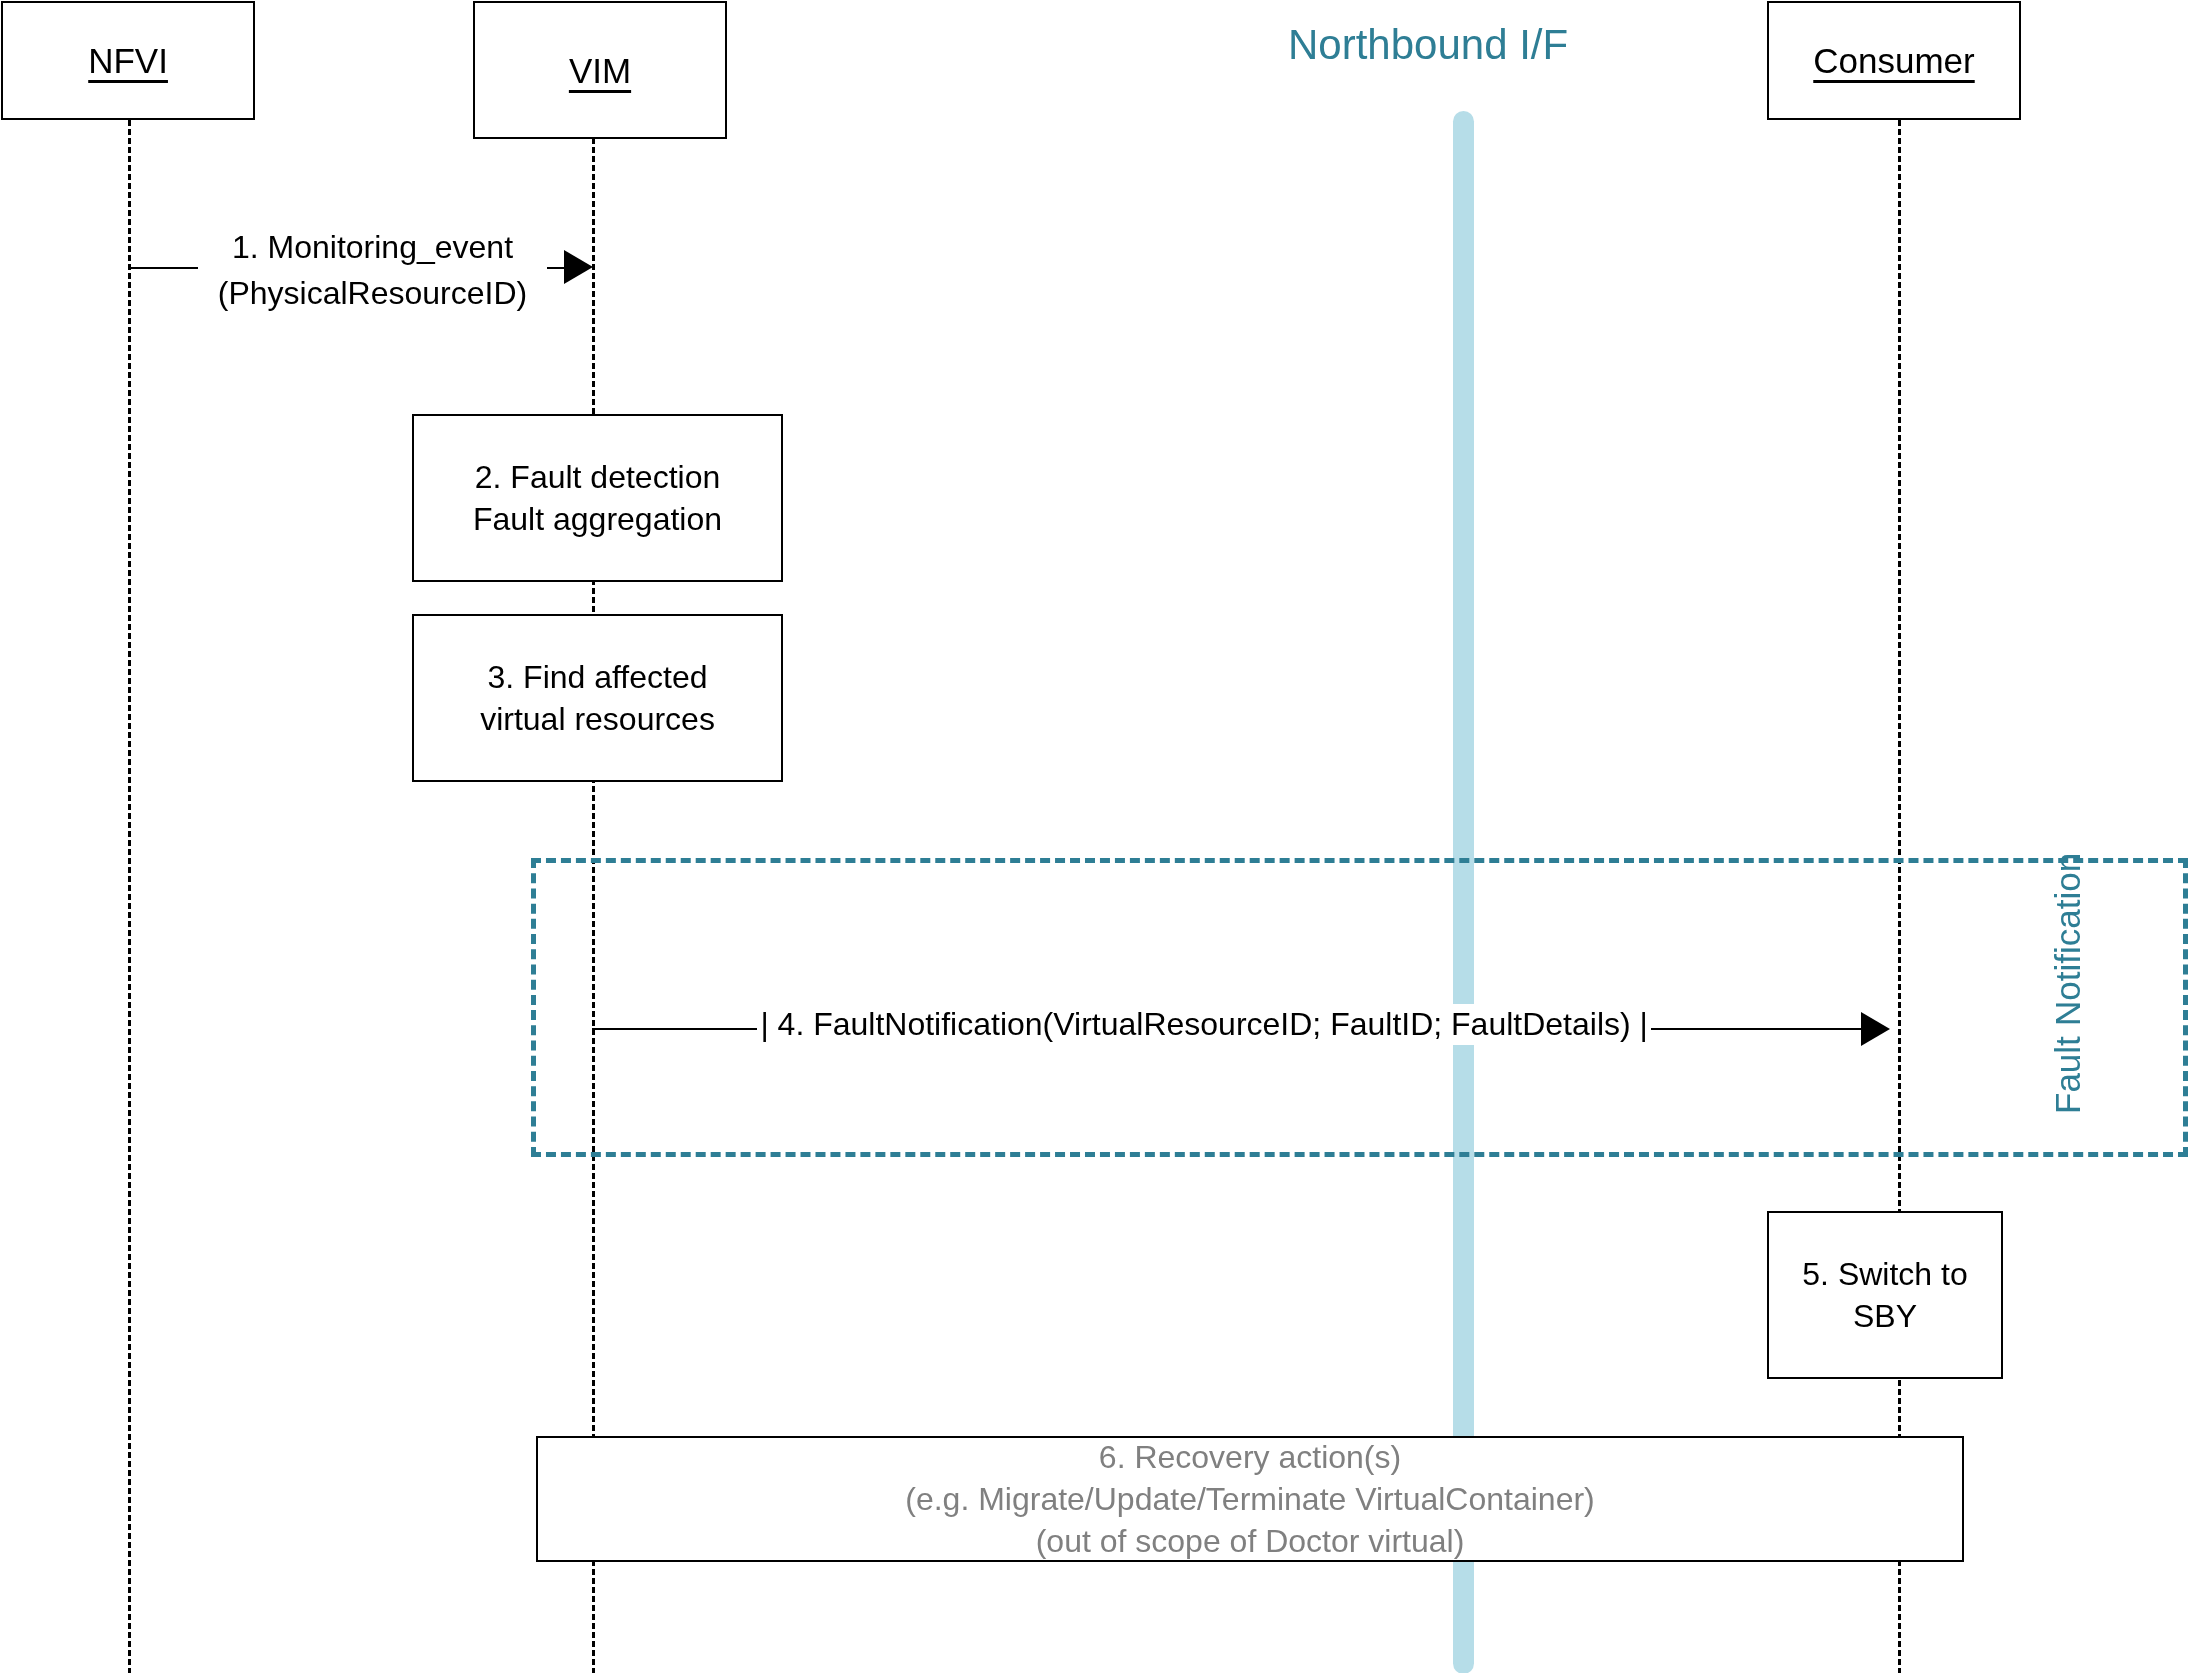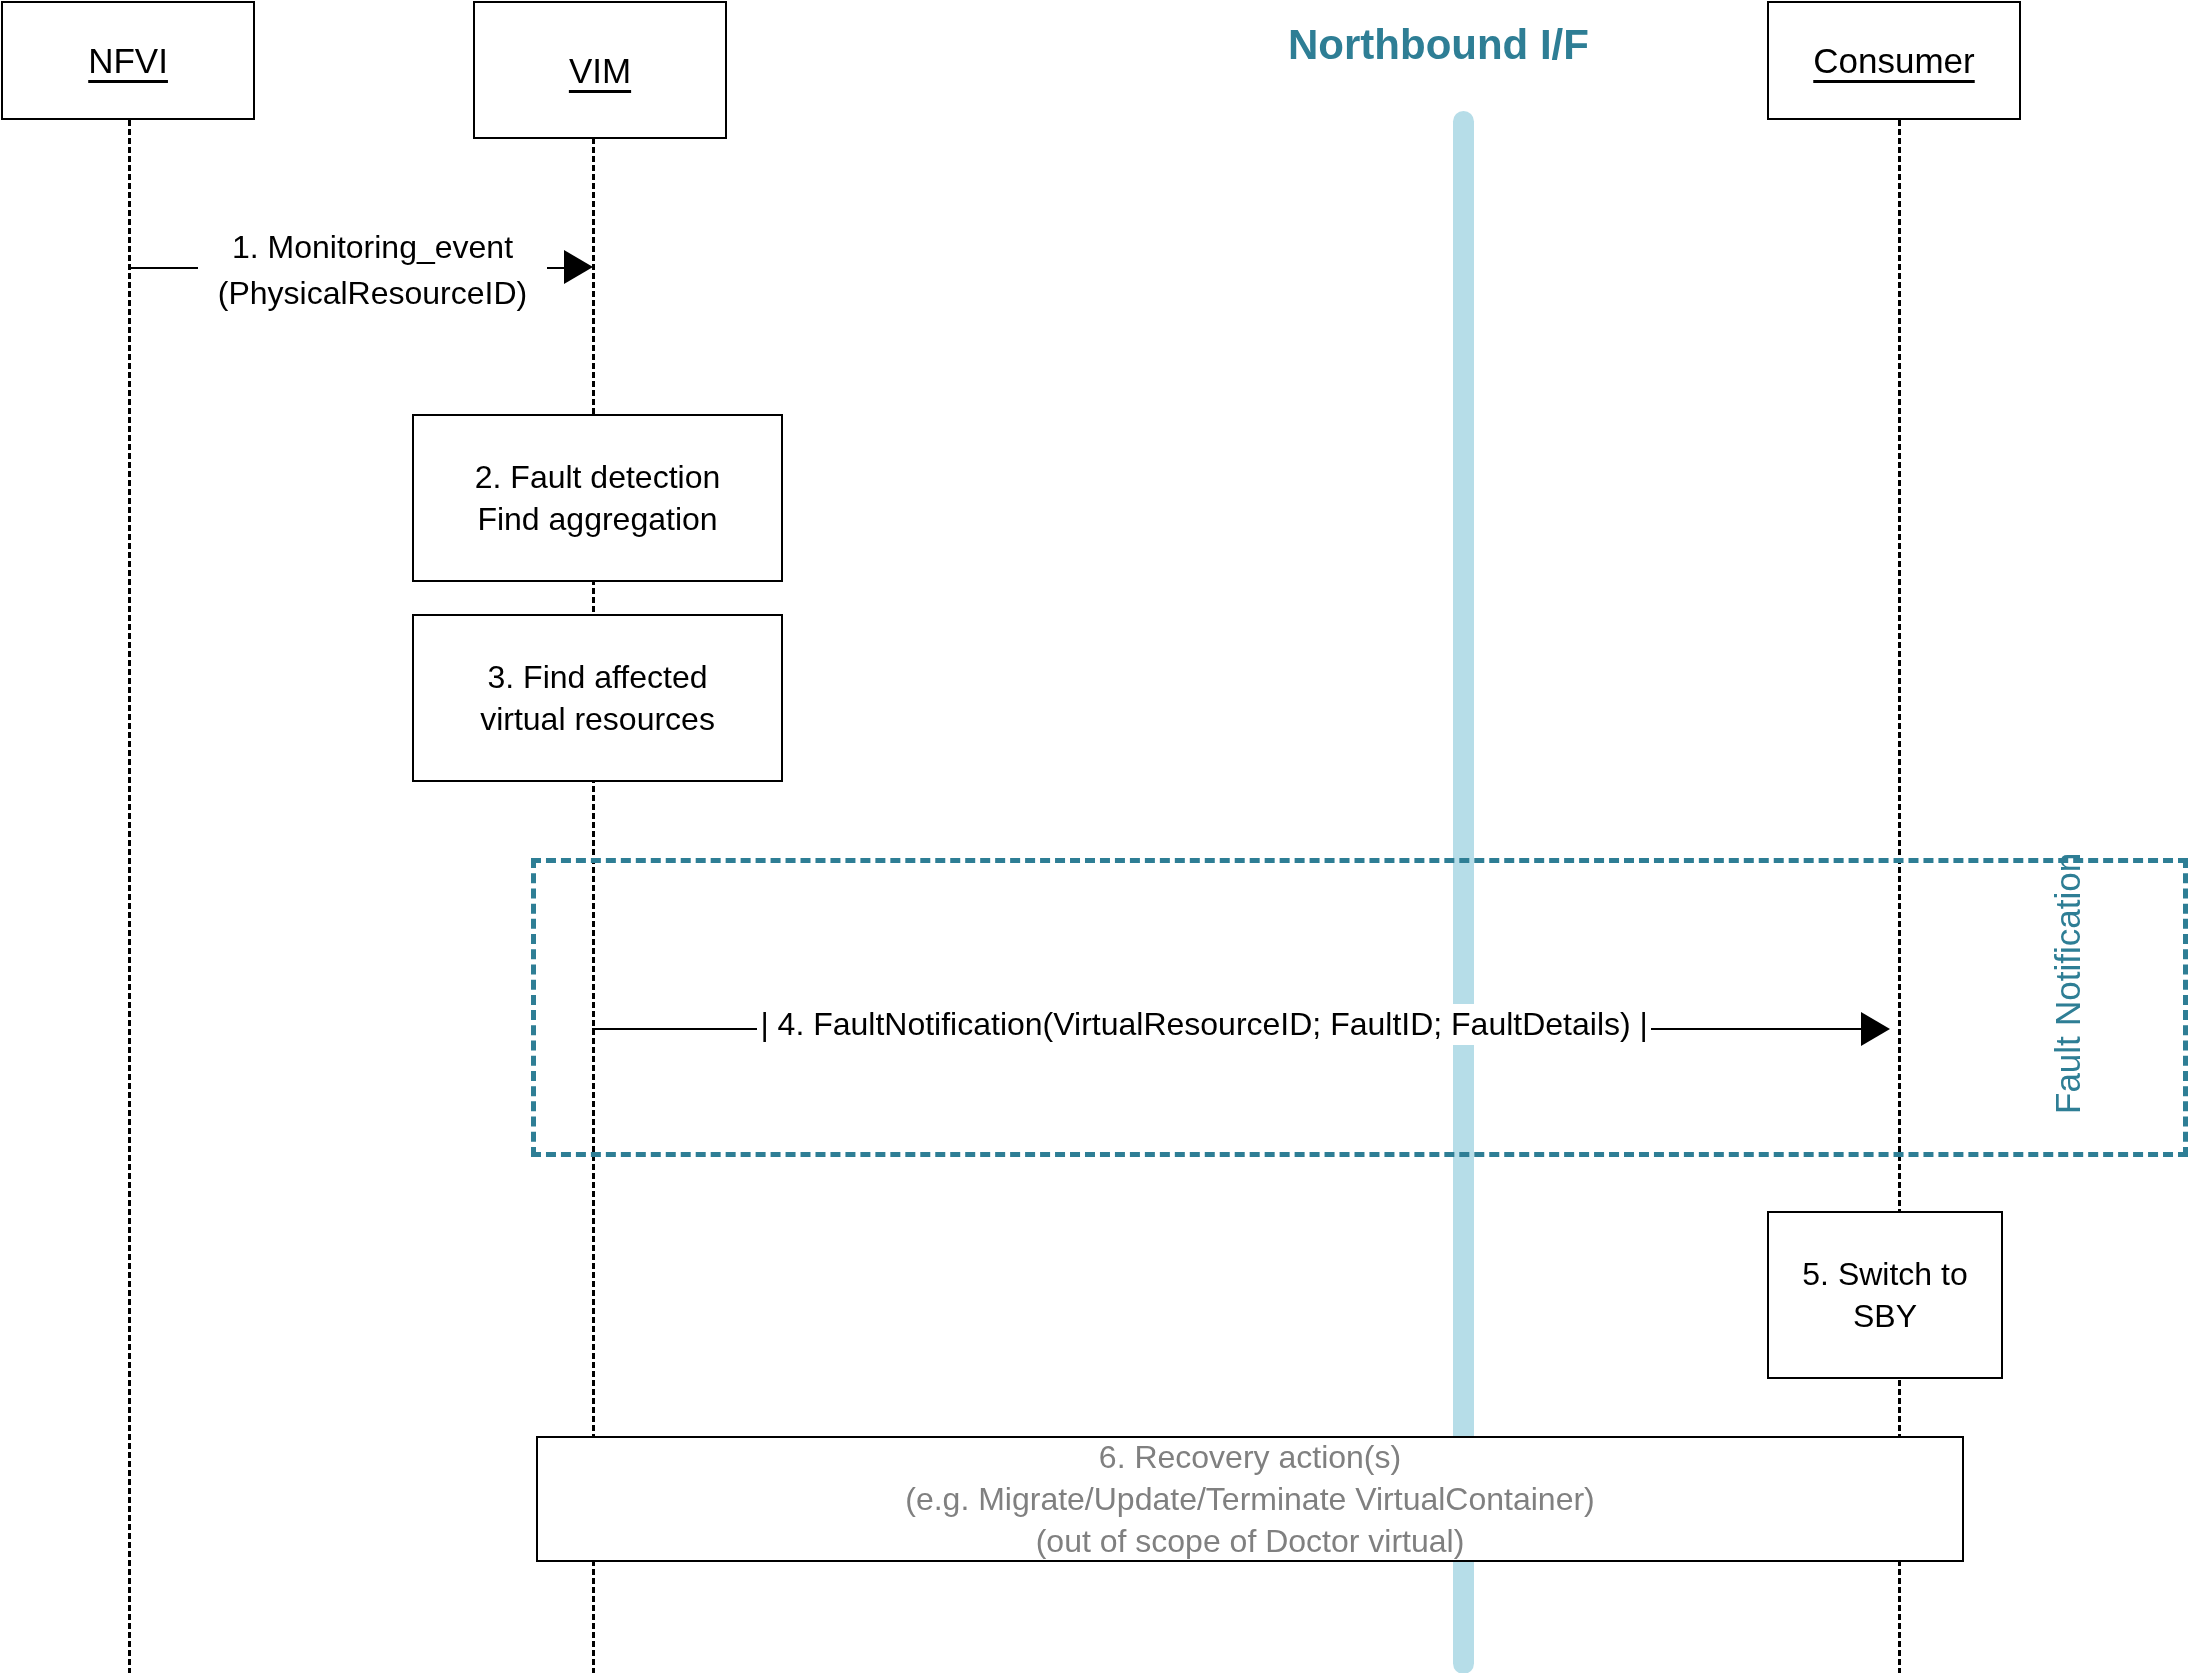--- a/index.html
+++ b/index.html
@@ -50,21 +50,20 @@
     position: absolute;
     background: #B6DDE8;
     border-radius: 11.3px;
   }
   .nbif-title {
     position: absolute;
     font-size: 42px;
     color: #2E7E95;
     white-space: nowrap;
     line-height: 1;
-    font-weight: bold;
   }
 
   
   .procbox {
     position: absolute;
     box-sizing: border-box;
     border: 2.3px solid #000000;
     background: #ffffff;
     display: flex;
     flex-direction: column;
@@ -153,21 +152,21 @@
 
   <div class="msg-line" style="left:128px; top:267px; width:444px;"></div>
   <div class="msg-head" style="left:564px; top:250px;"></div>
   <div class="msg-label two-line" style="left:198px; top:224px; width:349px;">
     <div>1. Monitoring_event</div>
     <div>(PhysicalResourceID)</div>
   </div>
 
   <div class="procbox" style="left:412px; top:414px; width:371px; height:168px;">
     <div class="line">2. Fault detection</div>
-    <div class="line">Find aggregation</div>
+    <div class="line">Fault aggregation</div>
   </div>
 
   <div class="procbox" style="left:412px; top:614px; width:371px; height:168px;">
     <div class="line">3. Find affected</div>
     <div class="line">virtual resources</div>
   </div>
 
   <div class="fragment" style="left:531px; top:858px; width:1657px; height:299px;"></div>
   <div class="fragment-label" style="left:2048px; top:900px; height:214px;">
     <span>Fault</span>

